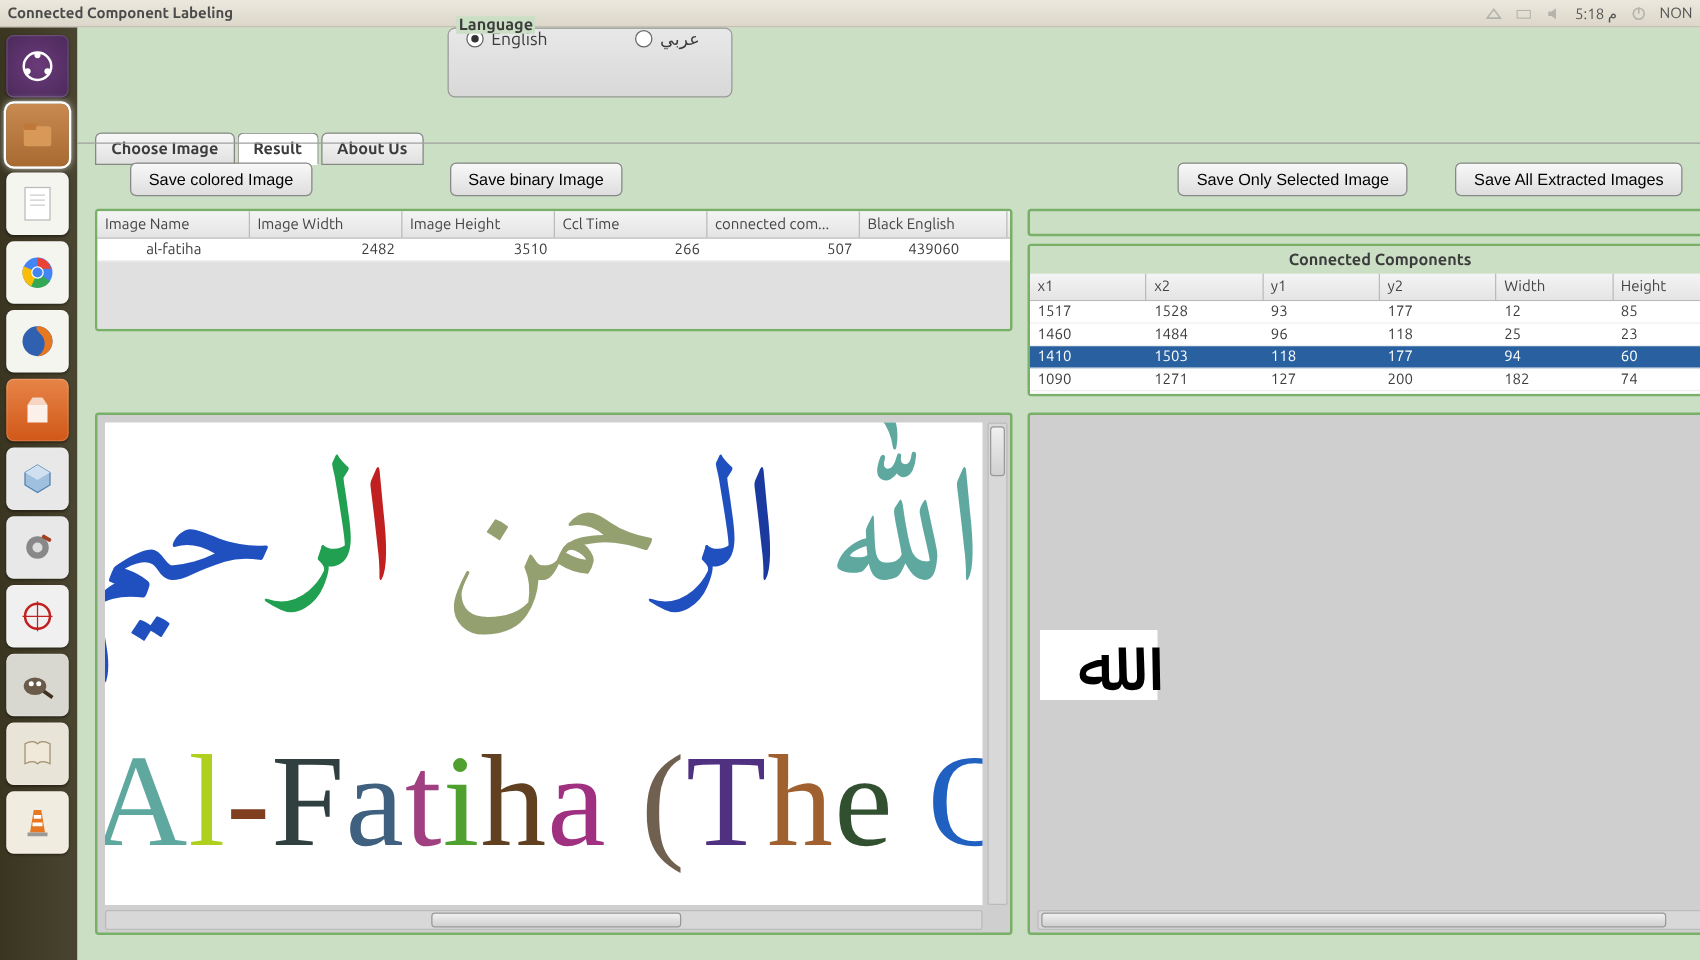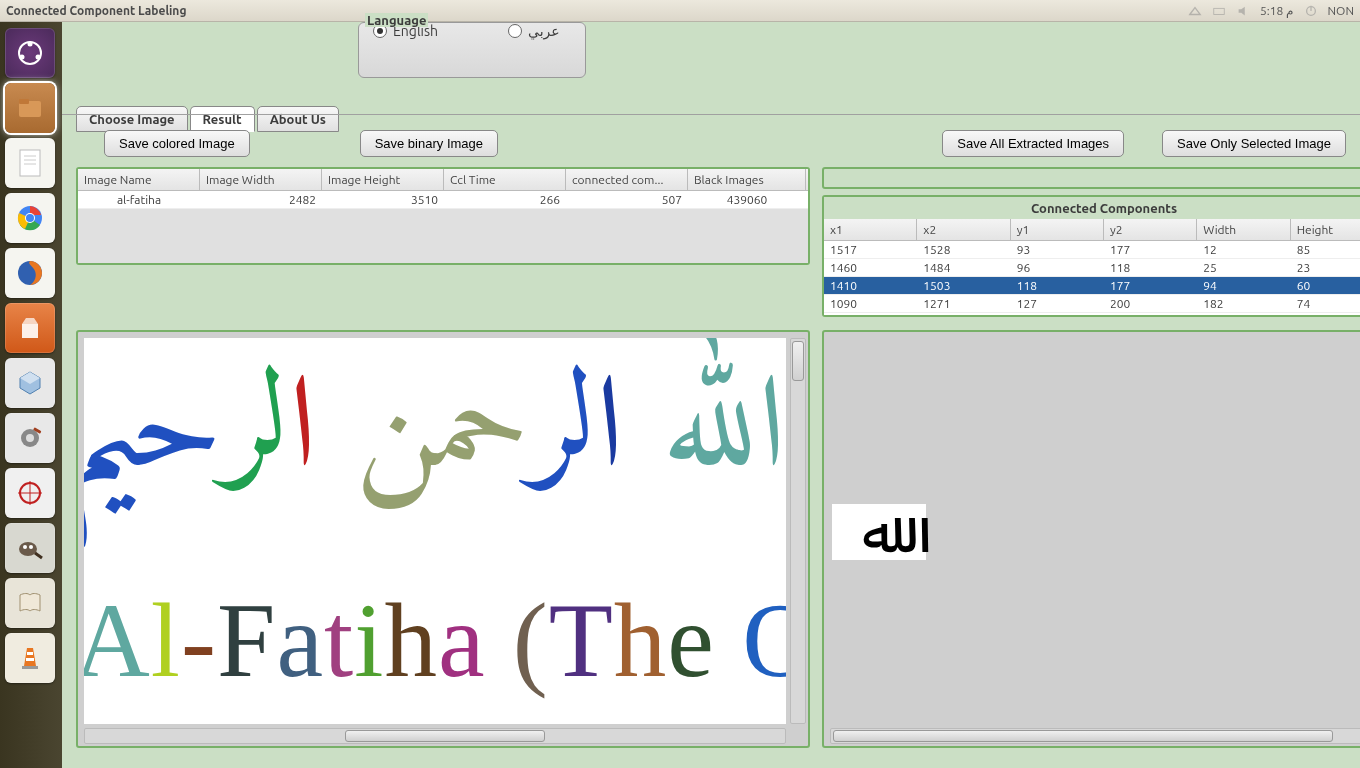--- a/index.html
+++ b/index.html
@@ -237,33 +237,33 @@
     <div class="tab">Choose Image</div>
     <div class="tab active">Result</div>
     <div class="tab">About Us</div>
   </div>
   <div class="tabsep"></div>
 
   <div class="btnrow">
     <button class="btn">Save colored Image</button>
     <button class="btn" style="margin-left:100px">Save binary Image</button>
     <div class="gap"></div>
+    <button class="btn">Save Only Selected Image</button>
     <button class="btn">Save All Extracted Images</button>
-    <button class="btn">Save Only Selected Image</button>
   </div>
 
   <div class="mainleft">
     <div class="tablewrap t1">
       <div class="thead">
         <div class="th c1">Image Name</div>
         <div class="th c2">Image Width</div>
         <div class="th c3">Image Height</div>
         <div class="th c4">Ccl Time</div>
         <div class="th c5">connected com...</div>
-        <div class="th c6">Black Images</div>
+        <div class="th c6">Black English</div>
       </div>
       <div class="t1body">
         <div class="trow">
           <div class="td c1" style="text-align:center">al-fatiha</div>
           <div class="td c2">2482</div>
           <div class="td c3">3510</div>
           <div class="td c4">266</div>
           <div class="td c5">507</div>
           <div class="td c6">439060</div>
         </div>

